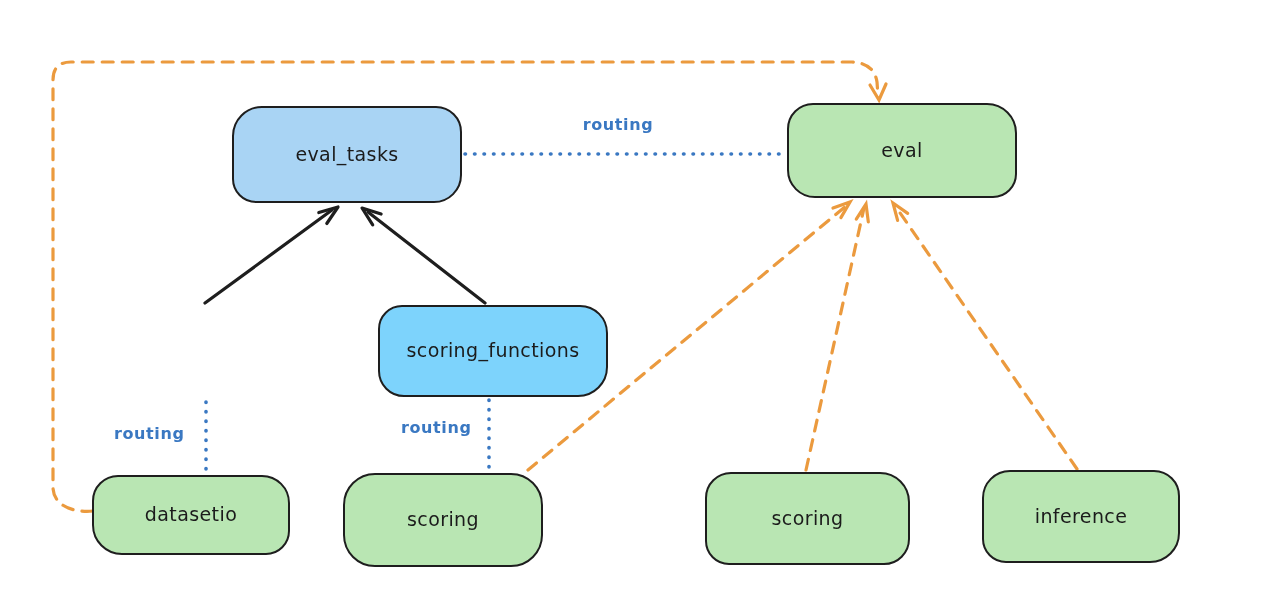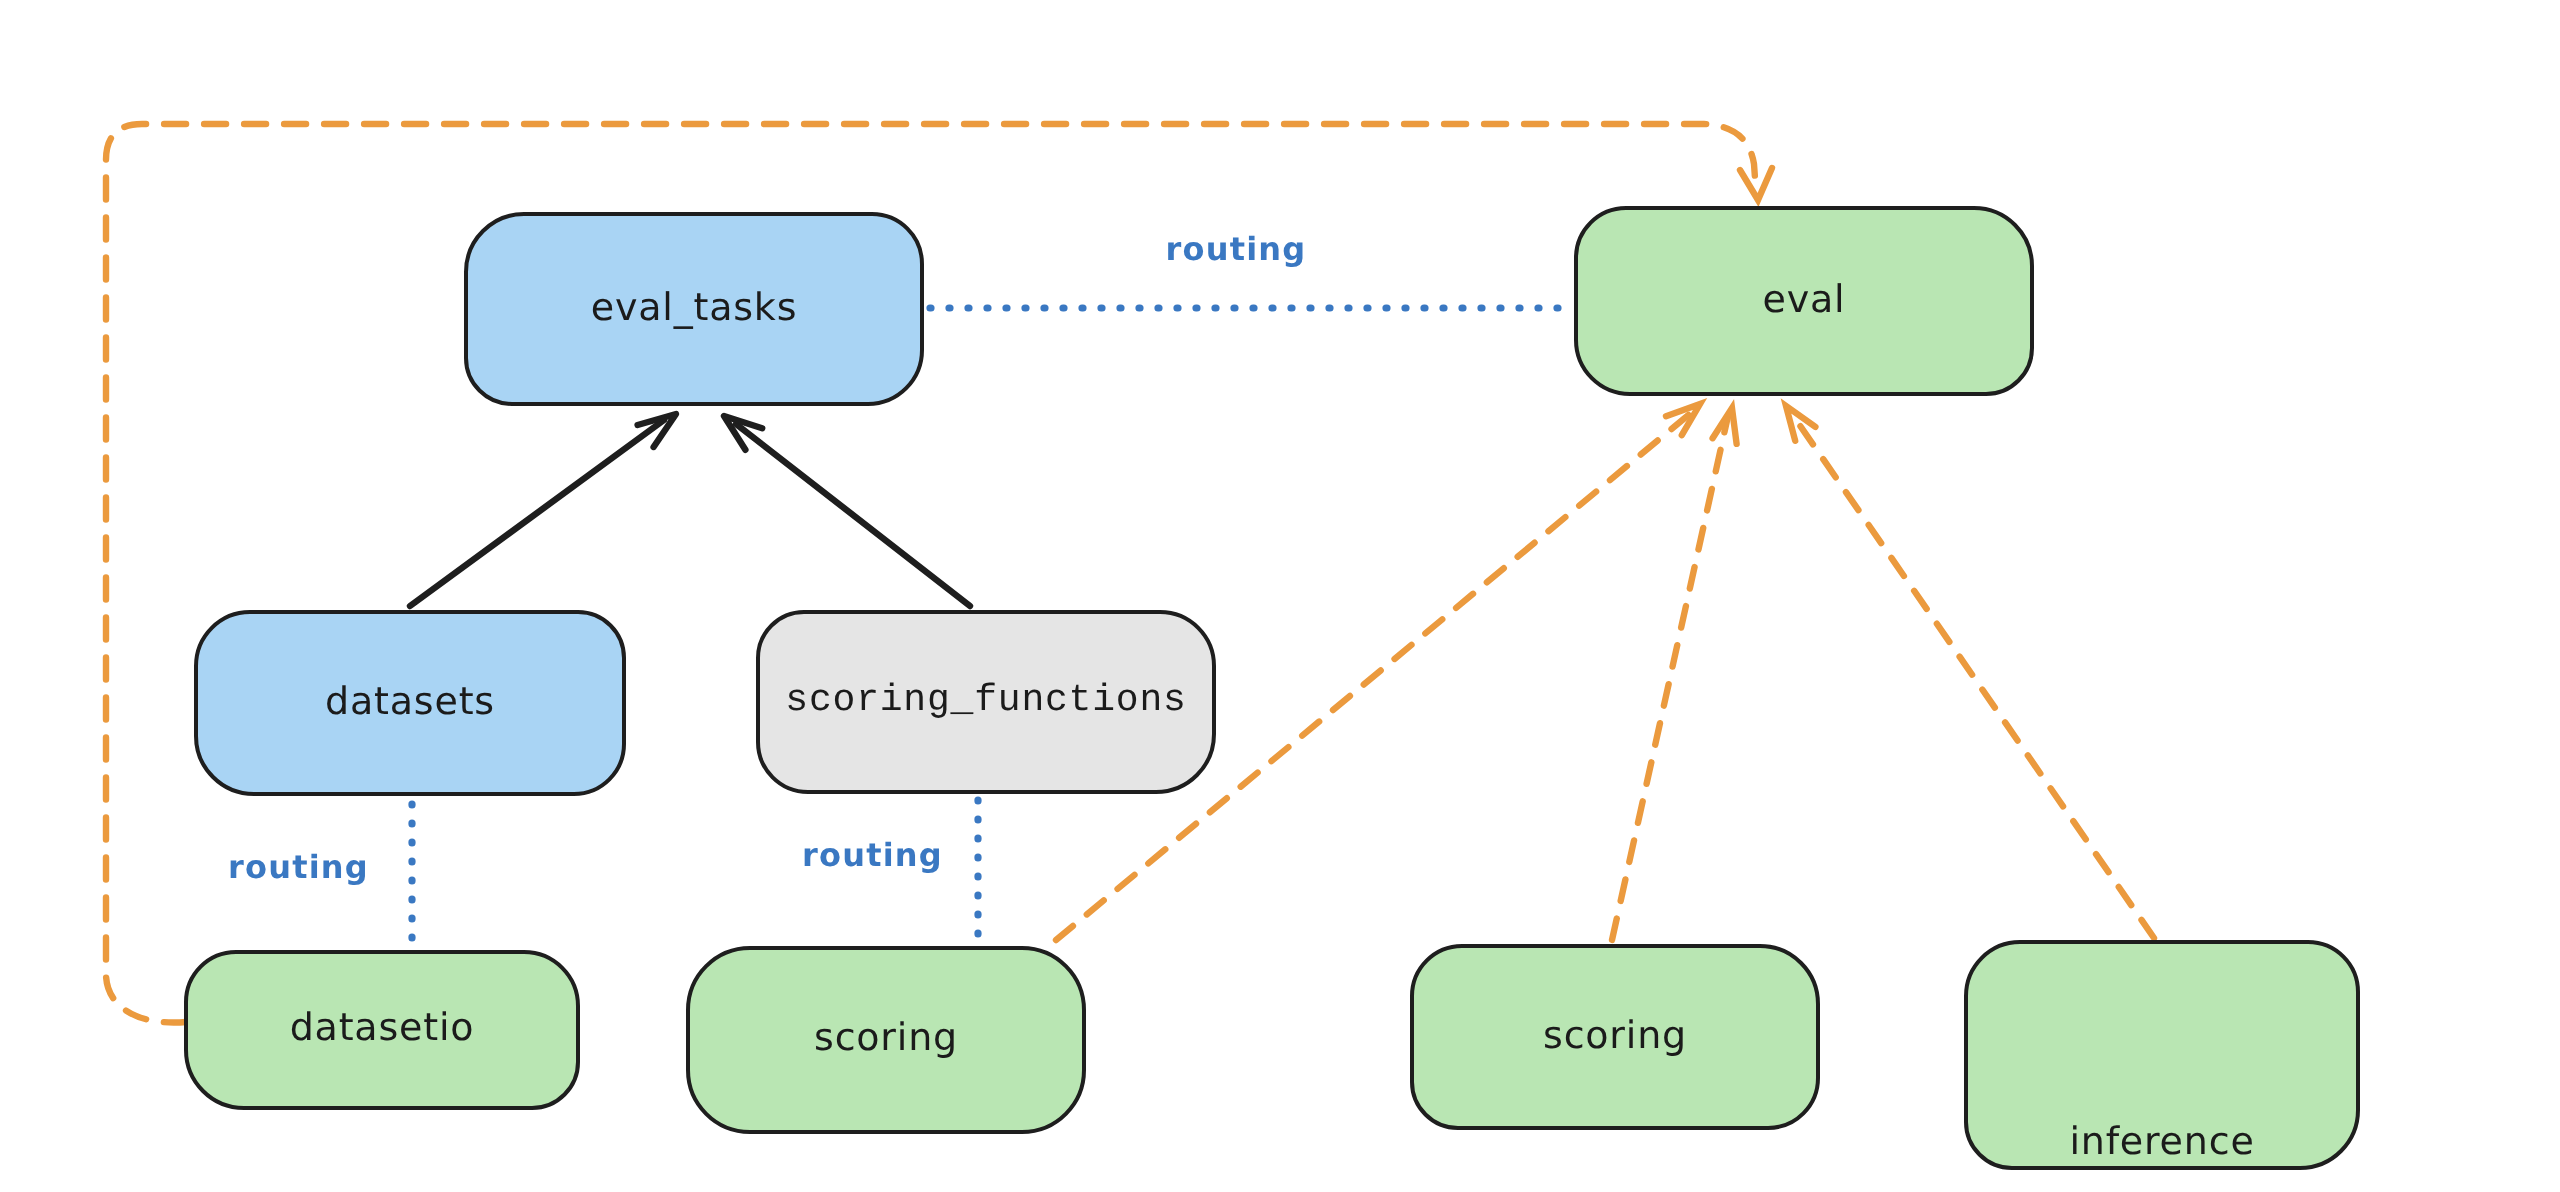--- a/index.html
+++ b/index.html
@@ -32,21 +32,21 @@
     letter-spacing:0.4px;
   }
   .node span{transform:translateY(-1px);}
   #n-eval-tasks{left:232px;top:106px;width:230px;height:97px;border-radius:30px 26px 28px 24px;}
   #n-eval{left:787px;top:103px;width:230px;height:95px;border-radius:26px 30px 24px 28px;}
   #n-datasets{left:97px;top:305px;width:216px;height:93px;border-radius:28px 24px 26px 30px;}
   #n-scoring-functions{left:378px;top:305px;width:230px;height:92px;border-radius:24px 28px 30px 26px;}
   #n-datasetio{left:92px;top:475px;width:198px;height:80px;border-radius:26px 28px 24px 30px;}
   #n-scoring{left:343px;top:473px;width:200px;height:94px;border-radius:30px 24px 28px 26px;}
   #n-agents{left:705px;top:472px;width:205px;height:93px;border-radius:26px 30px 26px 24px;}
-  #n-inference{left:982px;top:470px;width:198px;height:115px;border-radius:28px 26px 30px 24px;align-items:flex-end;}
+  #n-inference{left:982px;top:470px;width:198px;height:93px;border-radius:28px 26px 30px 24px;}
   .edge-label{
     position:absolute;
     color:var(--routing-blue);
     font-size:16px;font-weight:700;letter-spacing:0.6px;
   }
   #el-top{left:572px;top:115px;width:92px;text-align:center;}
   #el-left{left:114px;top:424px;}
   #el-mid{left:401px;top:418px;}
 </style>
 </head>
@@ -86,24 +86,21 @@
       <path class="head" d="M897.6,220.4 L893,203 L907.7,213.4"></path>
     </g>
   </svg>
 
   <div class="node" id="n-eval-tasks" style="background-color: rgb(169, 212, 244);">
     <span>eval_tasks</span>
   </div>
   <div class="node" id="n-eval" style="background-color: rgb(185, 230, 179); text-align: center;">
     <span>eval</span>
   </div>
-  <div class="node" id="n-datasets" style="background-color: rgb(169, 212, 244);">
-    <span>datasets</span>
-  </div>
-  <div class="node" id="n-scoring-functions" style="background-color: #e5e5e5; font-family: Liberation Mono, monospace;">
+  <div class="node" id="n-scoring-functions" style="background-color: #7dd3fc;">
     <span>scoring_functions</span>
   </div>
   <div class="node" id="n-datasetio" style="background-color: rgb(185, 230, 179);">
     <span>datasetio</span>
   </div>
   <div class="node" id="n-scoring" style="background-color: rgb(185, 230, 179); border-radius: 32px;">
     <span>scoring</span>
   </div>
   <div class="node" id="n-agents" style="background-color: rgb(185, 230, 179);">
     <span>scoring</span>

